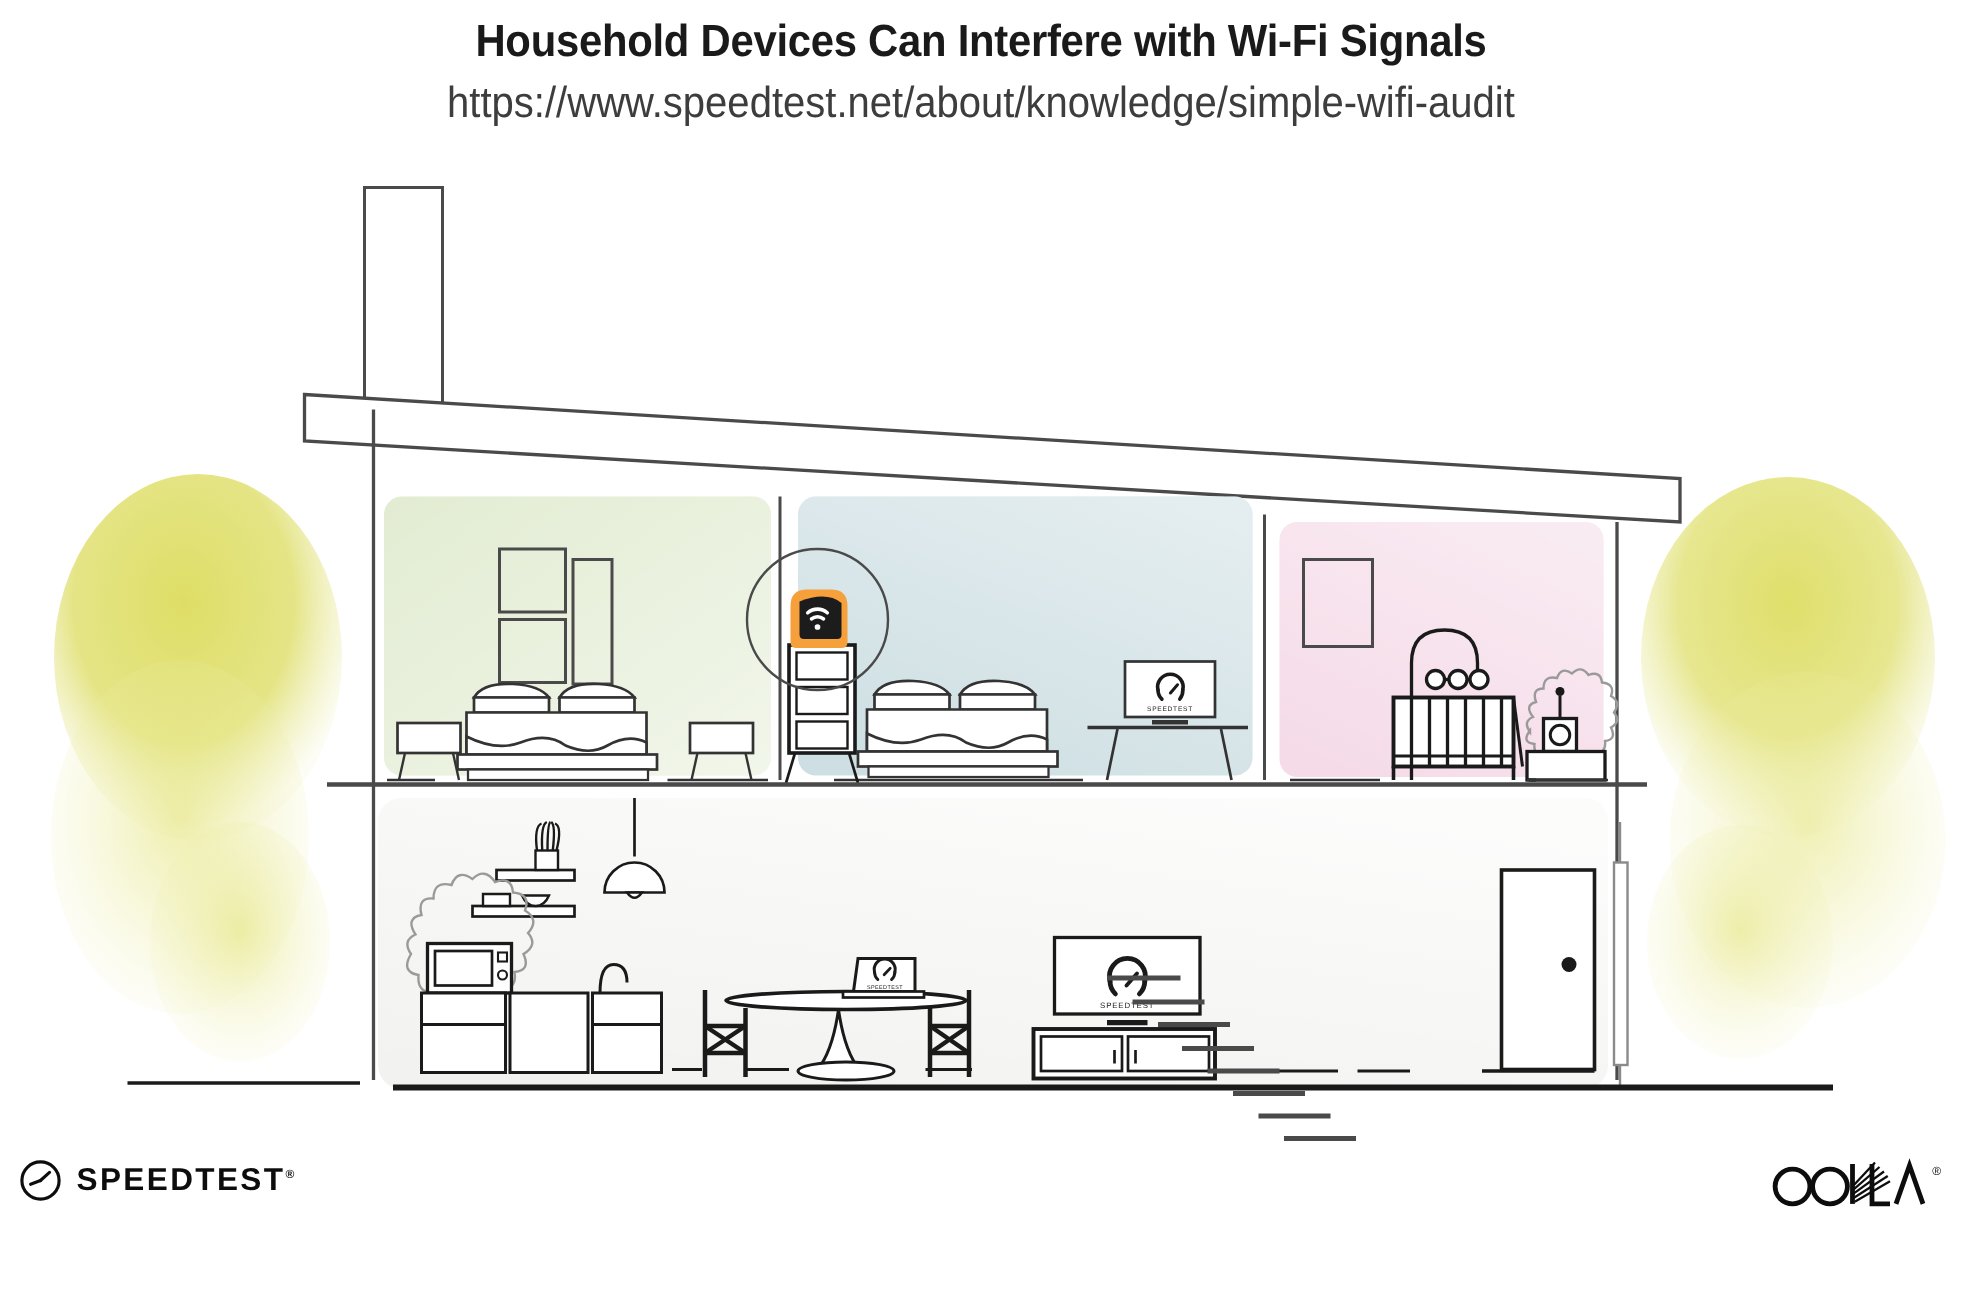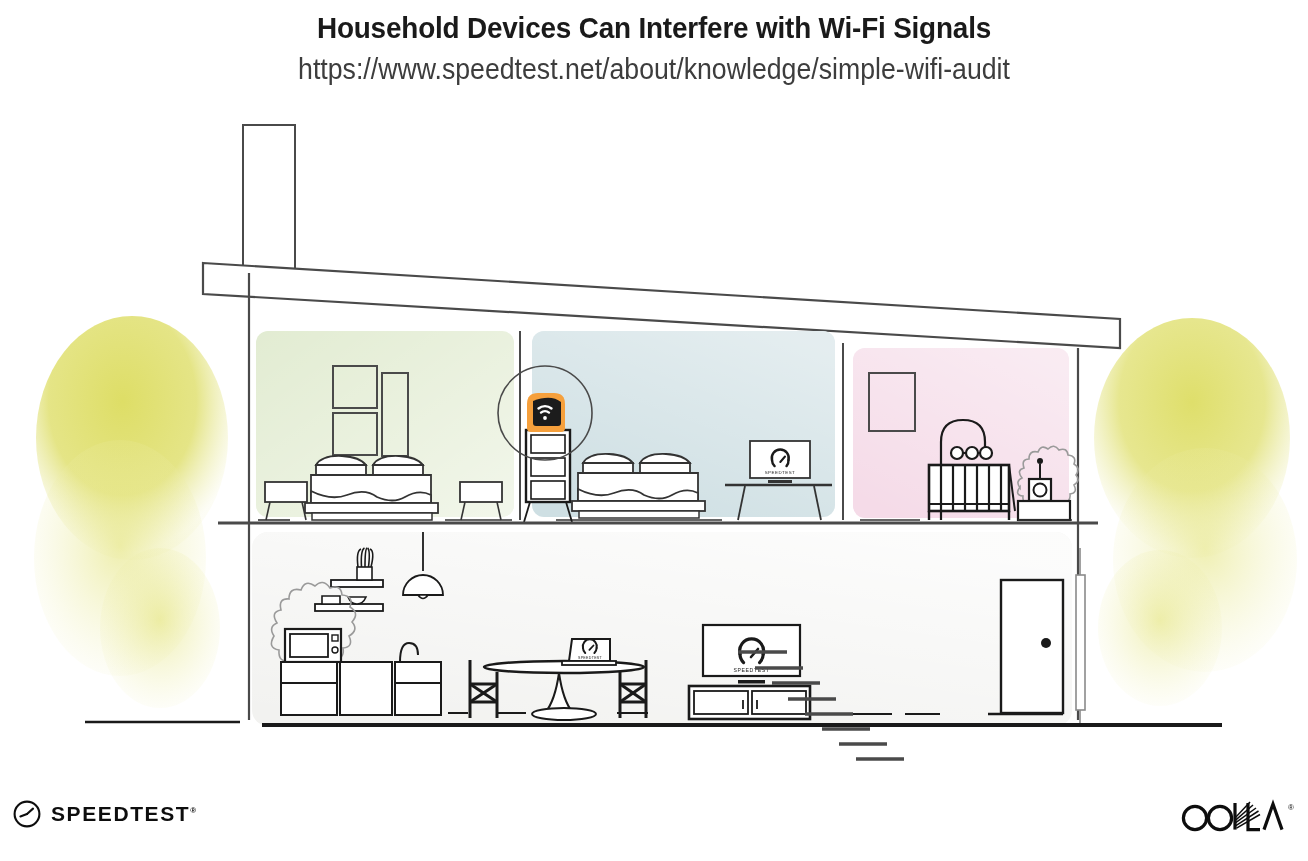--- a/index.html
+++ b/index.html
@@ -37,21 +37,21 @@
     transform:scaleX(0.92);
     transform-origin:center top;
     white-space:nowrap;
   }
 
   
   .illo{position:absolute;left:0;top:108px;width:1308px;height:660px;}
   .illo svg{display:block;}
 
   
-  .footer{position:absolute;left:0;top:785px;width:1308px;height:76px;}
+  .footer{position:absolute;left:0;top:758px;width:1308px;height:76px;}
   .brand-speedtest{
     position:absolute;left:12px;top:14px;
     display:flex;align-items:center;gap:9px;
   }
   .brand-speedtest .wordmark{
     font-family:"Liberation Sans", sans-serif;
     font-weight:bold;
     font-size:21px;
     letter-spacing:1.6px;
     color:#0d0d0d;

